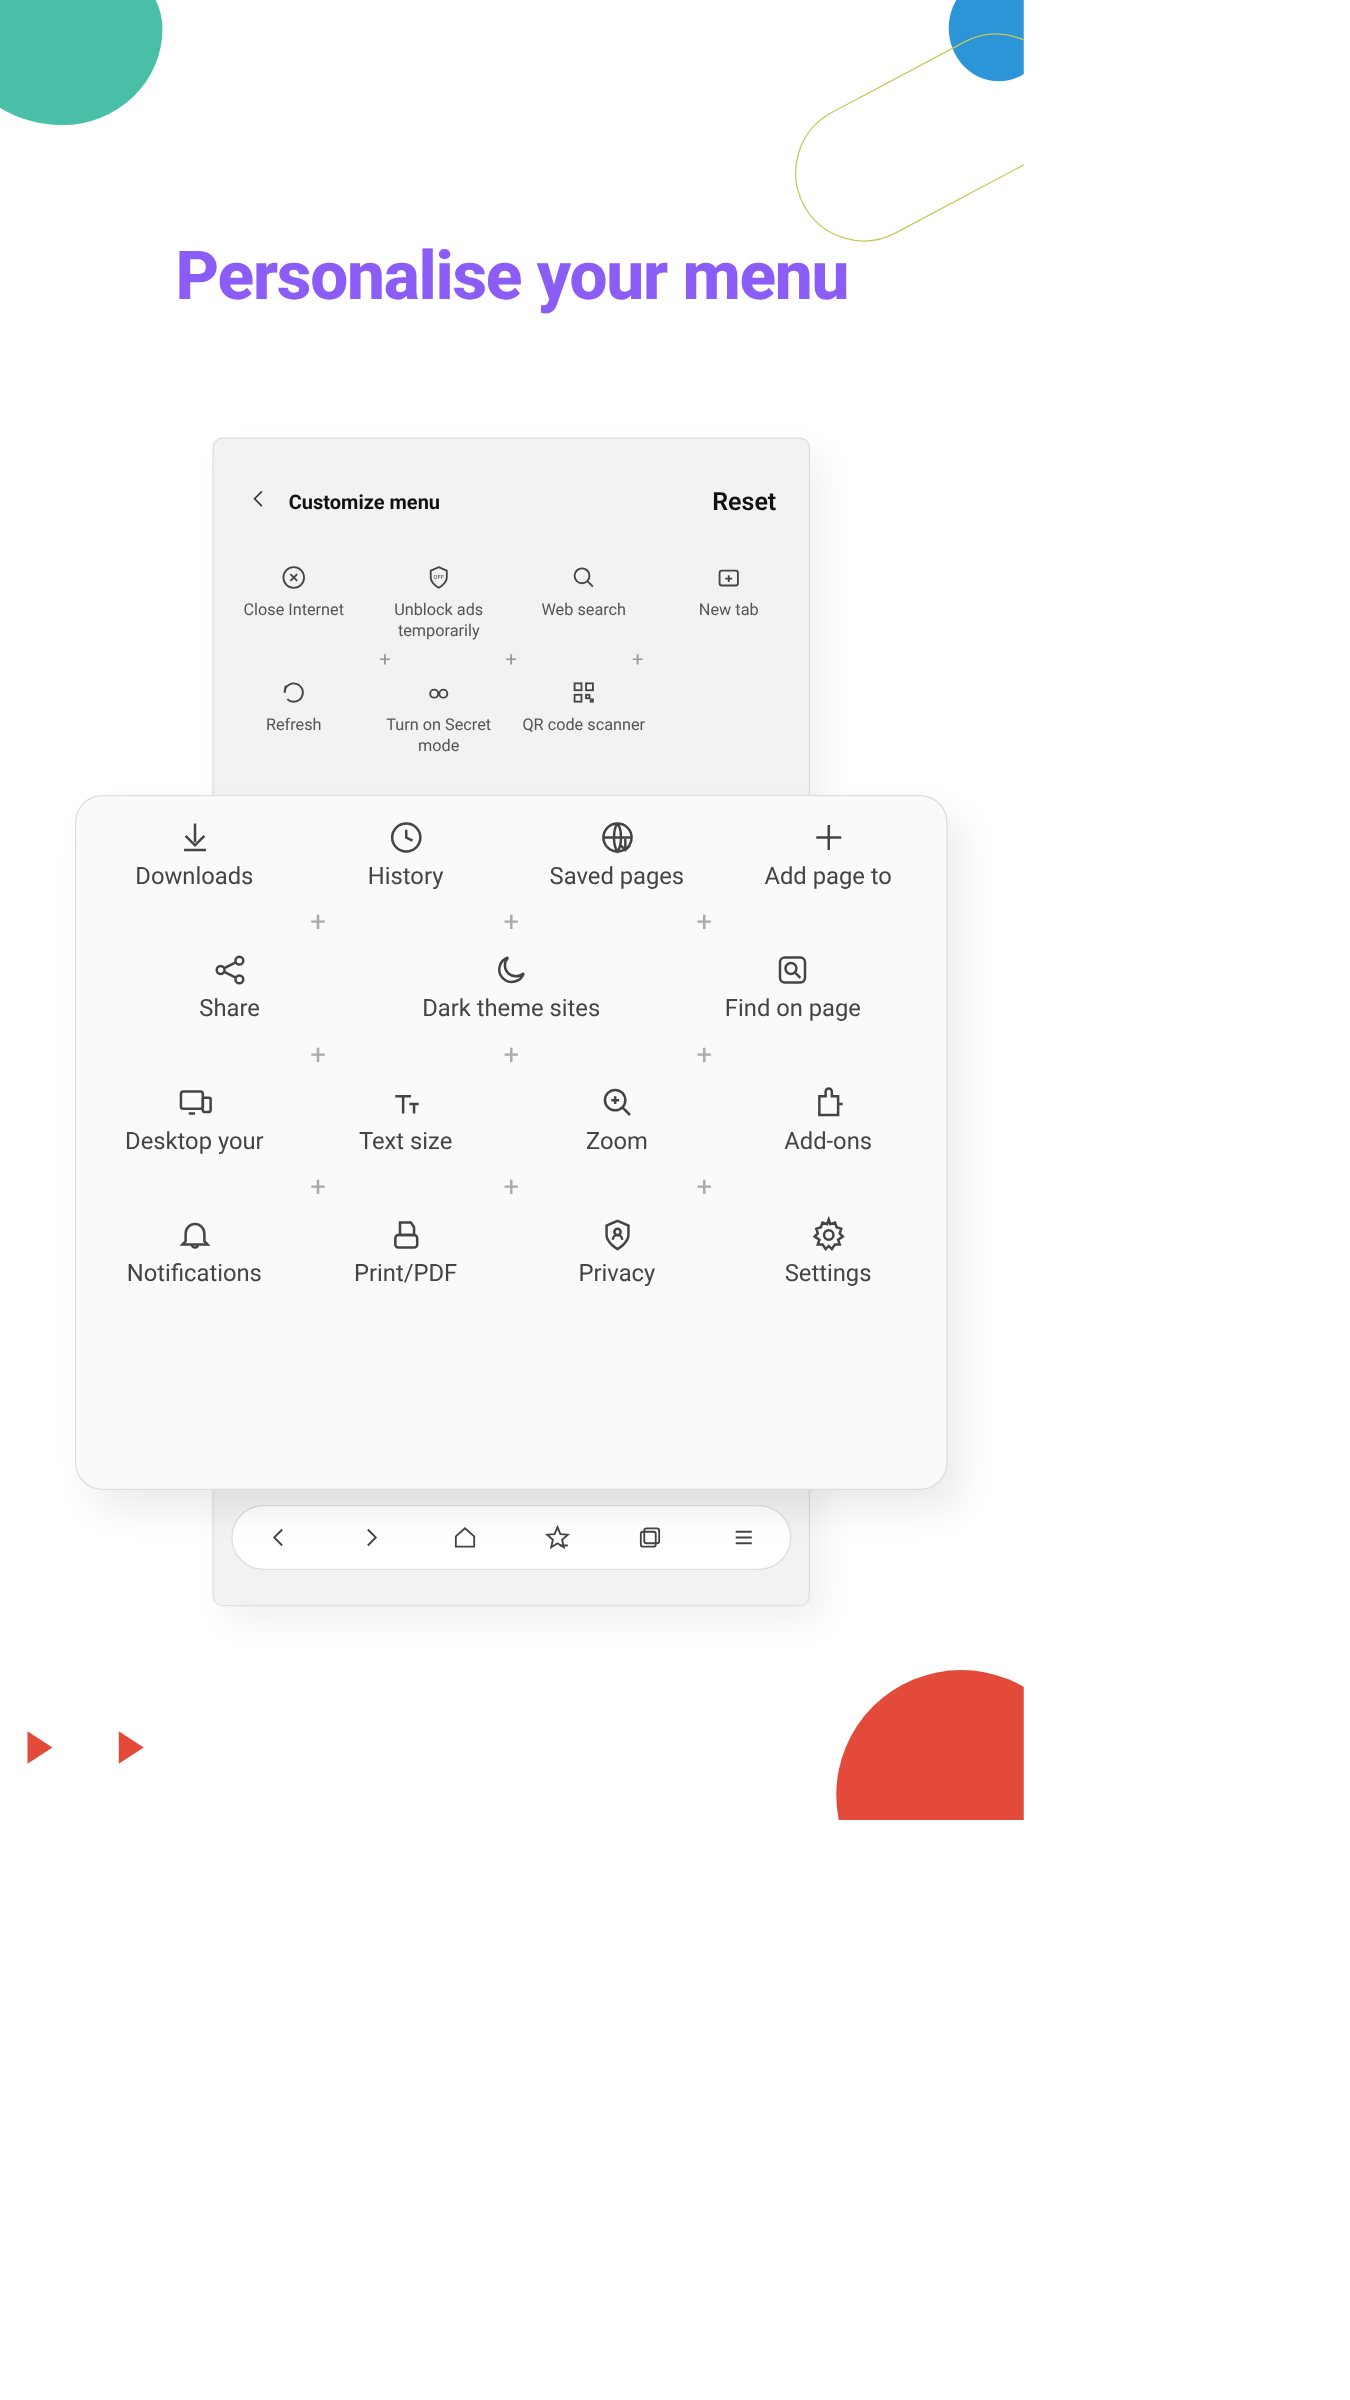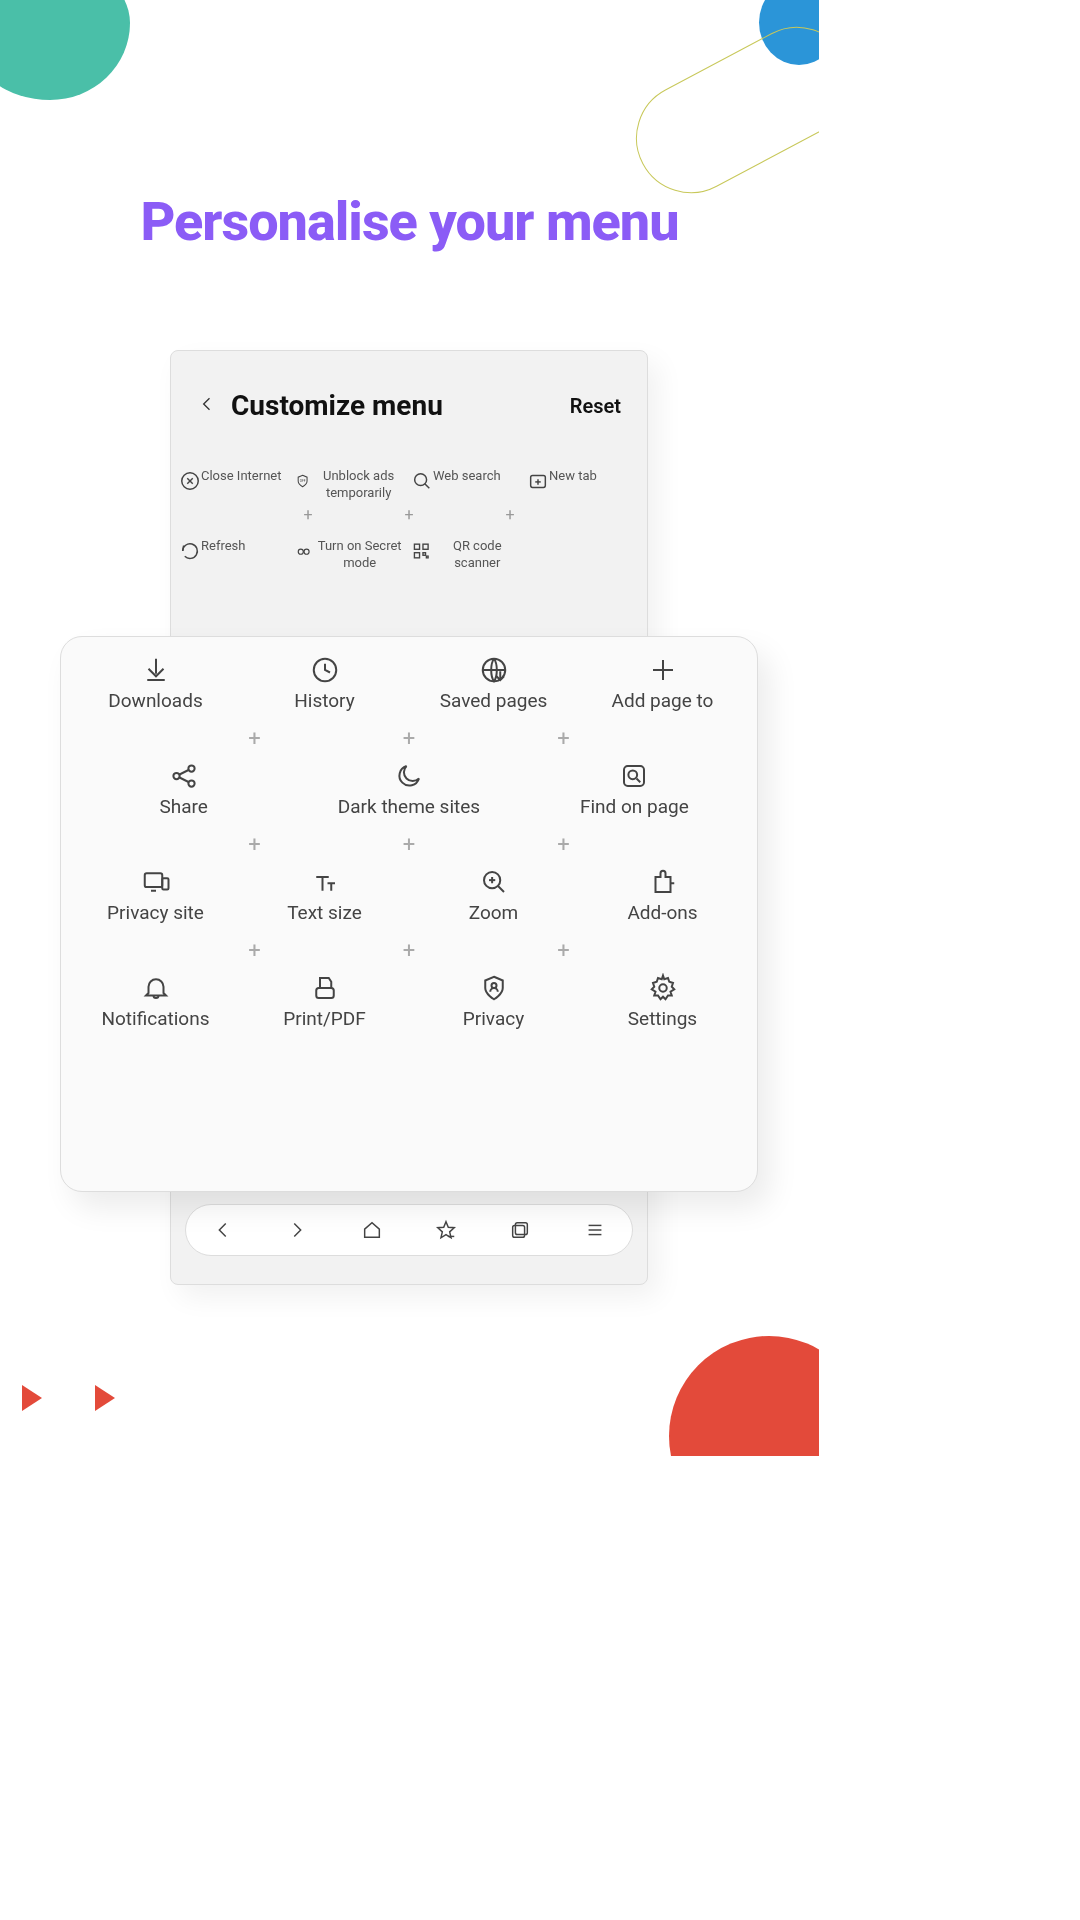--- a/index.html
+++ b/index.html
@@ -75,35 +75,35 @@
   background: #f2f2f2;
   box-shadow: 10px 12px 28px rgba(0,0,0,0.06);
 }
 
 .phone-header {
   display: flex;
   align-items: center;
   padding: 38px 26px 28px 26px;
 }
 .phone-header .back { width: 20px; color:#333; }
-.phone-header .title { flex: 1; font-size: 28px; font-weight: 700; color: #111; margin-left: 14px;}
+.phone-header .title { flex: 1; font-size: 16px; font-weight: 700; color: #111; margin-left: 14px;}
 .phone-header .reset { font-size: 20px; font-weight: 600; color: #111; }
 
 .grid-small {
   padding: 10px 6px 0 6px;
 }
 .row-small {
   display: flex;
   justify-content: space-around;
   position: relative;
 }
 .item-small {
   width: 112px;
   display: flex;
-  flex-direction: row;
+  flex-direction: column;
   align-items: center;
 }
 .item-small .ic { width: 22px; height: 22px; color:#444; display:flex; align-items:center; justify-content:center;}
 .item-small .lbl { margin-top: 8px; font-size: 13px; color: #555; text-align: center; line-height: 1.3; min-height:34px;}
 
 .plus-row-small {
   display: flex;
   justify-content: center;
   gap: 92px;
   padding: 3px 0 6px 0;
@@ -400,21 +400,21 @@
 
   <div class="row-large">
     <div class="item-large">
       <span class="ic">
           <svg viewBox="0 0 24 24">
             <rect x="3" y="5" width="14" height="11" rx="1.5"></rect>
             <line x1="8" y1="19" x2="12" y2="19"></line>
             <rect x="17" y="9" width="5" height="9" rx="1"></rect>
           </svg>
         </span>
-      <span class="lbl">Privacy site</span>
+      <span class="lbl">Desktop your</span>
     </div>
     <div class="item-large">
       <span class="ic">
           <svg viewBox="0 0 24 24">
             <line x1="5" y1="8" x2="15" y2="8"></line>
             <line x1="10" y1="8" x2="10" y2="19"></line>
             <line x1="14" y1="13" x2="20" y2="13"></line>
             <line x1="17" y1="13" x2="17" y2="19"></line>
           </svg>
         </span>

